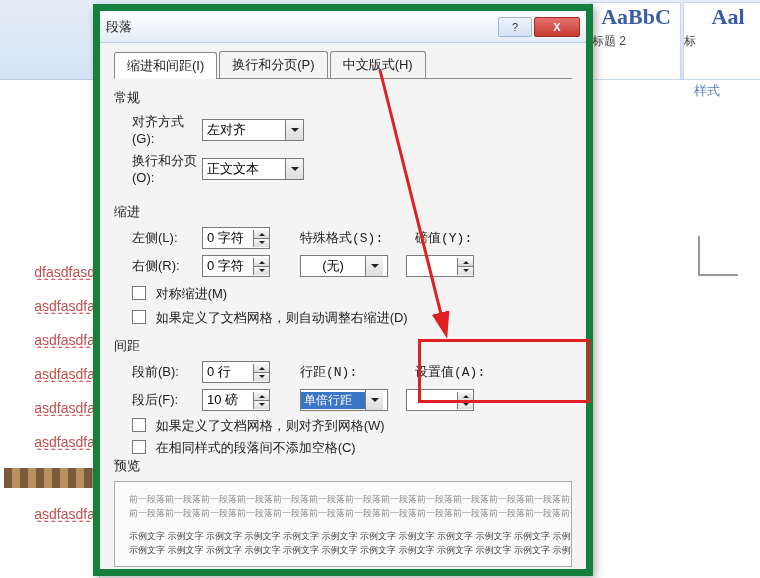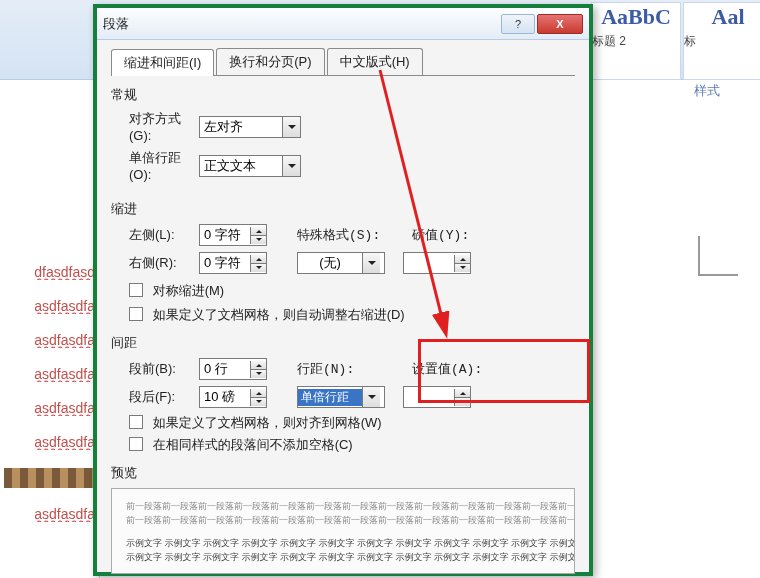--- a/index.html
+++ b/index.html
@@ -13,21 +13,21 @@
 .style-box .lbl { font-size: 12px; color: #444; padding: 4px 0; }
 .styles-label { position: absolute; top: 82px; right: 40px; font-size: 13px; color: #5a7cb3; }
 
 .doc-area { position: absolute; top: 104px; left: 0; width: 100px; bottom: 0; background: #fff; border-right: 1px solid #ccc; }
 .red-text { color: #c0504d; font-size: 14px; padding: 0 4px; margin: 18px 0; text-decoration: underline wavy #d94545; white-space: nowrap; overflow: hidden; text-align: right; }
 .img-row { height: 20px; background: repeating-linear-gradient(90deg,#7a5a3a 0 8px,#b89060 8px 16px); margin: 18px 4px; }
 
 .lshape { position: absolute; top: 236px; right: 22px; width: 40px; height: 40px; border-left: 2px solid #999; border-bottom: 2px solid #999; }
 
 
-.dialog { position: absolute; top: 4px; left: 93px; width: 500px; height: 572px; background: #f4f4f4; border: 4px solid #15803d; box-shadow: 3px 3px 8px rgba(0,0,0,.3); }
+.dialog { position: absolute; top: 4px; left: 93px; width: 500px; height: 572px; background: #f4f4f4; border: 7px solid #15803d; box-shadow: 3px 3px 8px rgba(0,0,0,.3); }
 .titlebar { height: 32px; background: linear-gradient(#fdfefe,#e3ecf7); border-bottom: 1px solid #b8cde4; display: flex; align-items: center; padding: 0 6px; }
 .titlebar .title { font-size: 13px; flex: 1; color: #222; }
 .tb-btn { width: 34px; height: 20px; margin-left: 2px; border-radius: 2px; display: flex; align-items: center; justify-content: center; font-size: 11px; color: #333; }
 .tb-help { background: linear-gradient(#eef4fb,#d5e3f3); border: 1px solid #9eb6d6; }
 .tb-close { background: linear-gradient(#e57373,#c83a2e); border: 1px solid #9b2d23; color: #fff; width: 46px; font-weight: bold; }
 
 .body { padding: 8px 14px 0 14px; font-size: 13px; color: #222; }
 
 .tabs { display: flex; border-bottom: 1px solid #8a8a8a; height: 28px; }
 .tab { padding: 4px 12px 0 12px; border: 1px solid #8a8a8a; border-bottom: none; margin-right: 2px; background: #f4f4f4; font-size: 13px; border-radius: 3px 3px 0 0; }
@@ -106,21 +106,21 @@
 
     <div class="section-title">常规</div>
     <div class="row">
       <span class="lbl">对齐方式(G):</span>
       <div class="sel">
         <input style="width: 82px;" value="左对齐">
         <span class="arrow"></span>
       </div>
     </div>
     <div class="row">
-      <span class="lbl">单倍行距(O):</span>
+      <span class="lbl">换行和分页(O):</span>
       <div class="sel">
         <input style="width: 82px;" value="正文文本">
         <span class="arrow"></span>
       </div>
     </div>
 
     <div class="section-title" style="margin-top:18px">缩进</div>
     <div class="row">
       <span class="lbl">左侧(L):</span>
       <div class="spin">
@@ -207,21 +207,21 @@
     </div>
     <div class="lbl-wrap" style="margin-top:6px">
       <span class="chk"></span>
       <span>如果定义了文档网格，则对齐到网格(W)</span>
     </div>
     <div class="lbl-wrap" style="margin-top:4px">
       <span class="chk"></span>
       <span>在相同样式的段落间不添加空格(C)</span>
     </div>
 
-    <div class="section-title" style="margin-top:10px">预览</div>
+    <div class="section-title" style="margin-top:0">预览</div>
     <div class="preview">
       <div class="line">前一段落前一段落前一段落前一段落前一段落前一段落前一段落前一段落前一段落前一段落前一段落前一段落前一段落前一段落前一段落前一段落</div>
       <div class="line">前一段落前一段落前一段落前一段落前一段落前一段落前一段落前一段落前一段落前一段落前一段落前一段落前一段落前一段落前一段落前一段落</div>
       <div class="line" style="height:8px"></div>
       <div class="line dark">示例文字 示例文字 示例文字 示例文字 示例文字 示例文字 示例文字 示例文字 示例文字 示例文字 示例文字 示例文字 示例文字 示例文字 示例文字</div>
       <div class="line dark">示例文字 示例文字 示例文字 示例文字 示例文字 示例文字 示例文字 示例文字 示例文字 示例文字 示例文字 示例文字 示例文字 示例文字 示例文字</div>
     </div>
   </div>
 </div>
 

